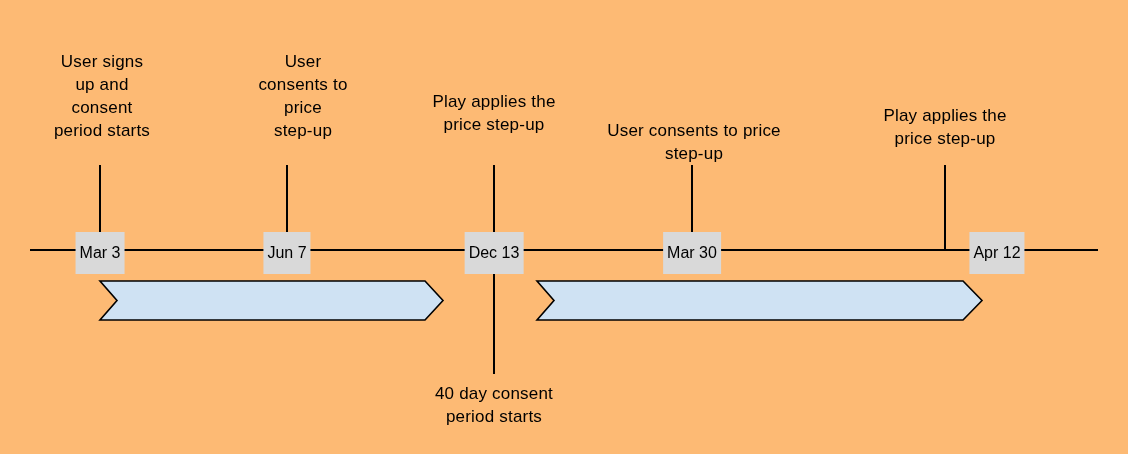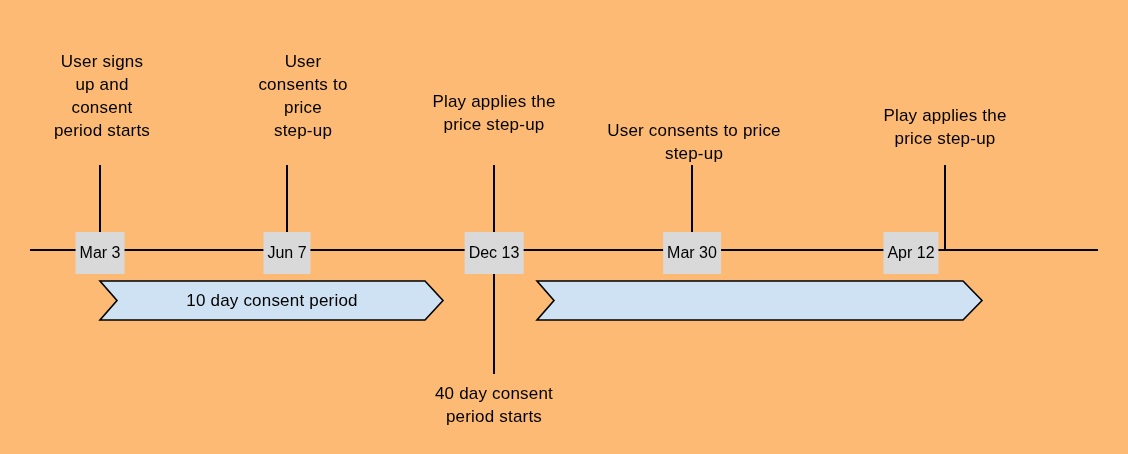--- a/index.html
+++ b/index.html
@@ -116,17 +116,16 @@
 period starts</div>
 
   <div class="tick" style="left:692px"></div>
   <div class="ev-label" style="left:694px; top:119px; width:230px">User consents to price
 step-up</div>
   <div class="date-badge" style="left:692px">Mar 30</div>
 
   <div class="tick" style="left:945px"></div>
   <div class="ev-label" style="left:945px; top:104px; width:180px">Play applies the
 price step-up</div>
-  <div class="date-badge" style="left:911px">Apr 12</div>
+  <div class="date-badge" style="left:997px">Apr 12</div>
 
-  <div class="banner-label" style="left:272px">10 day consent period</div>
 
 </div>
 
 </body></html>

